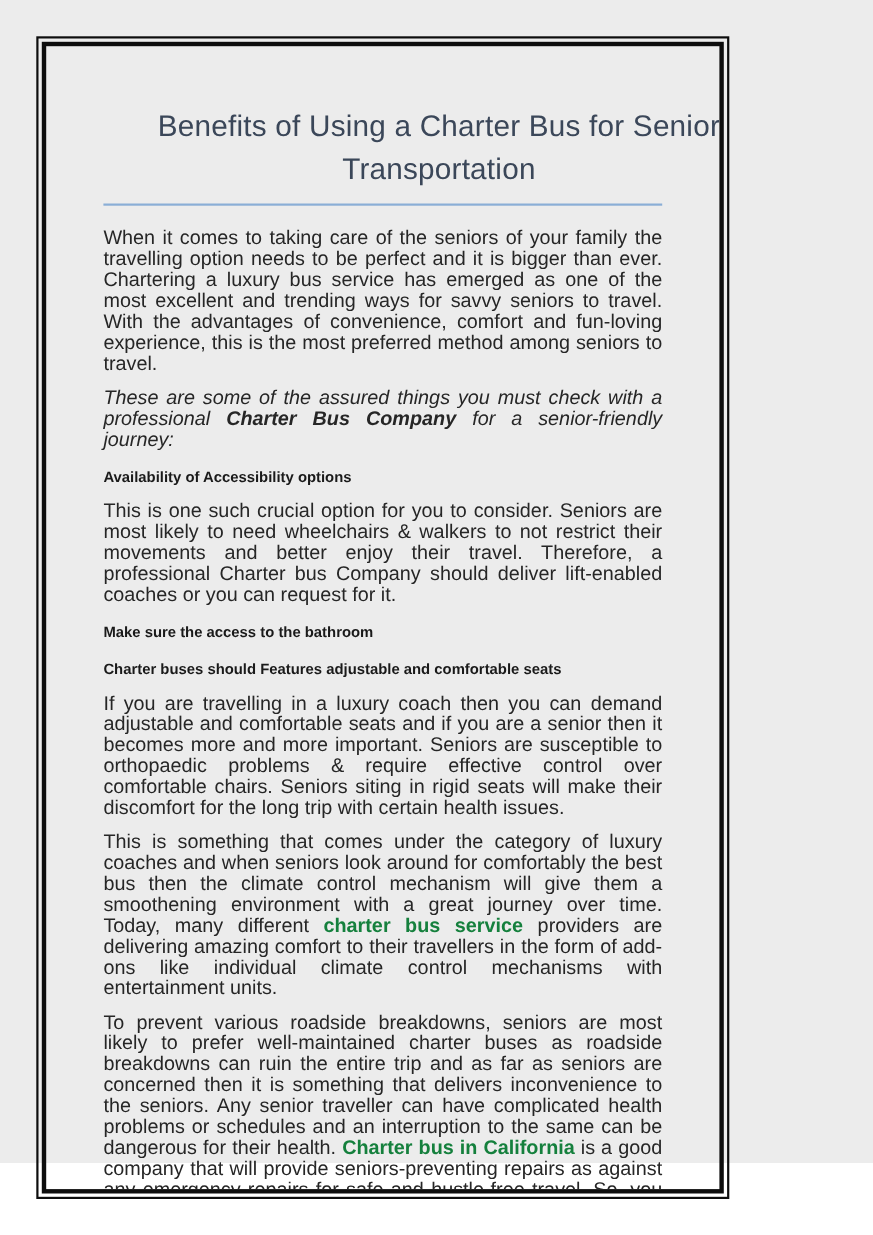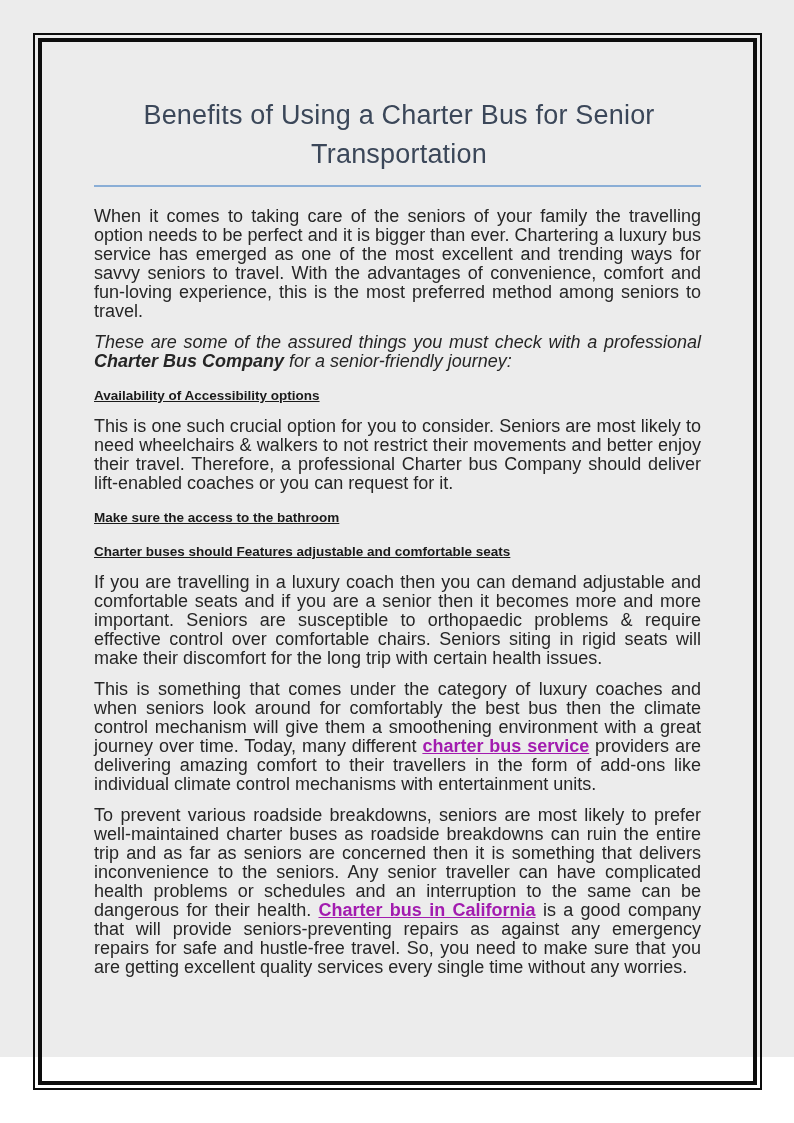--- a/index.html
+++ b/index.html
@@ -6,21 +6,21 @@
   html, body { width: 794px; height: 1123px; }
   body {
     font-family: "Liberation Sans", "DejaVu Sans", sans-serif;
     background: linear-gradient(to bottom, #ECECEC 0px, #ECECEC 1057px, #FFFFFF 1057px, #FFFFFF 100%);
     position: relative;
     overflow: hidden;
   }
   .frame-outer {
     position: absolute;
     left: 33px; top: 33px;
-    width: 729px; height: 1057px;
+    width: 630px; height: 1057px;
     border: 2px solid #0D0D0D;
     padding: 3px;
   }
   .frame-inner {
     width: 100%; height: 100%;
     border: 4px solid #0D0D0D;
     padding: 0 52px;
     overflow: hidden;
   }
   .doc-title {
@@ -47,26 +47,24 @@
     margin-bottom: 12px;
   }
   .doc-paragraph.italic { font-style: italic; }
   .doc-paragraph .bold { font-weight: bold; }
   .doc-heading {
     font-size: 13.5px;
     line-height: 19px;
     font-weight: bold;
     color: #1A1A1A;
     margin: 15px 0 12px 0;
-    text-decoration: underline;
   }
   .doc-link {
-    color: #a21caf;
+    color: #15803d;
     font-weight: bold;
-    text-decoration: underline;
     cursor: pointer;
   }
 </style>
 </head>
 <body>
 
 <div class="frame-outer">
   <div class="frame-inner">
     <h1 class="doc-title">Benefits of Using a Charter Bus for Senior Transportation</h1>
     <hr class="title-rule">

